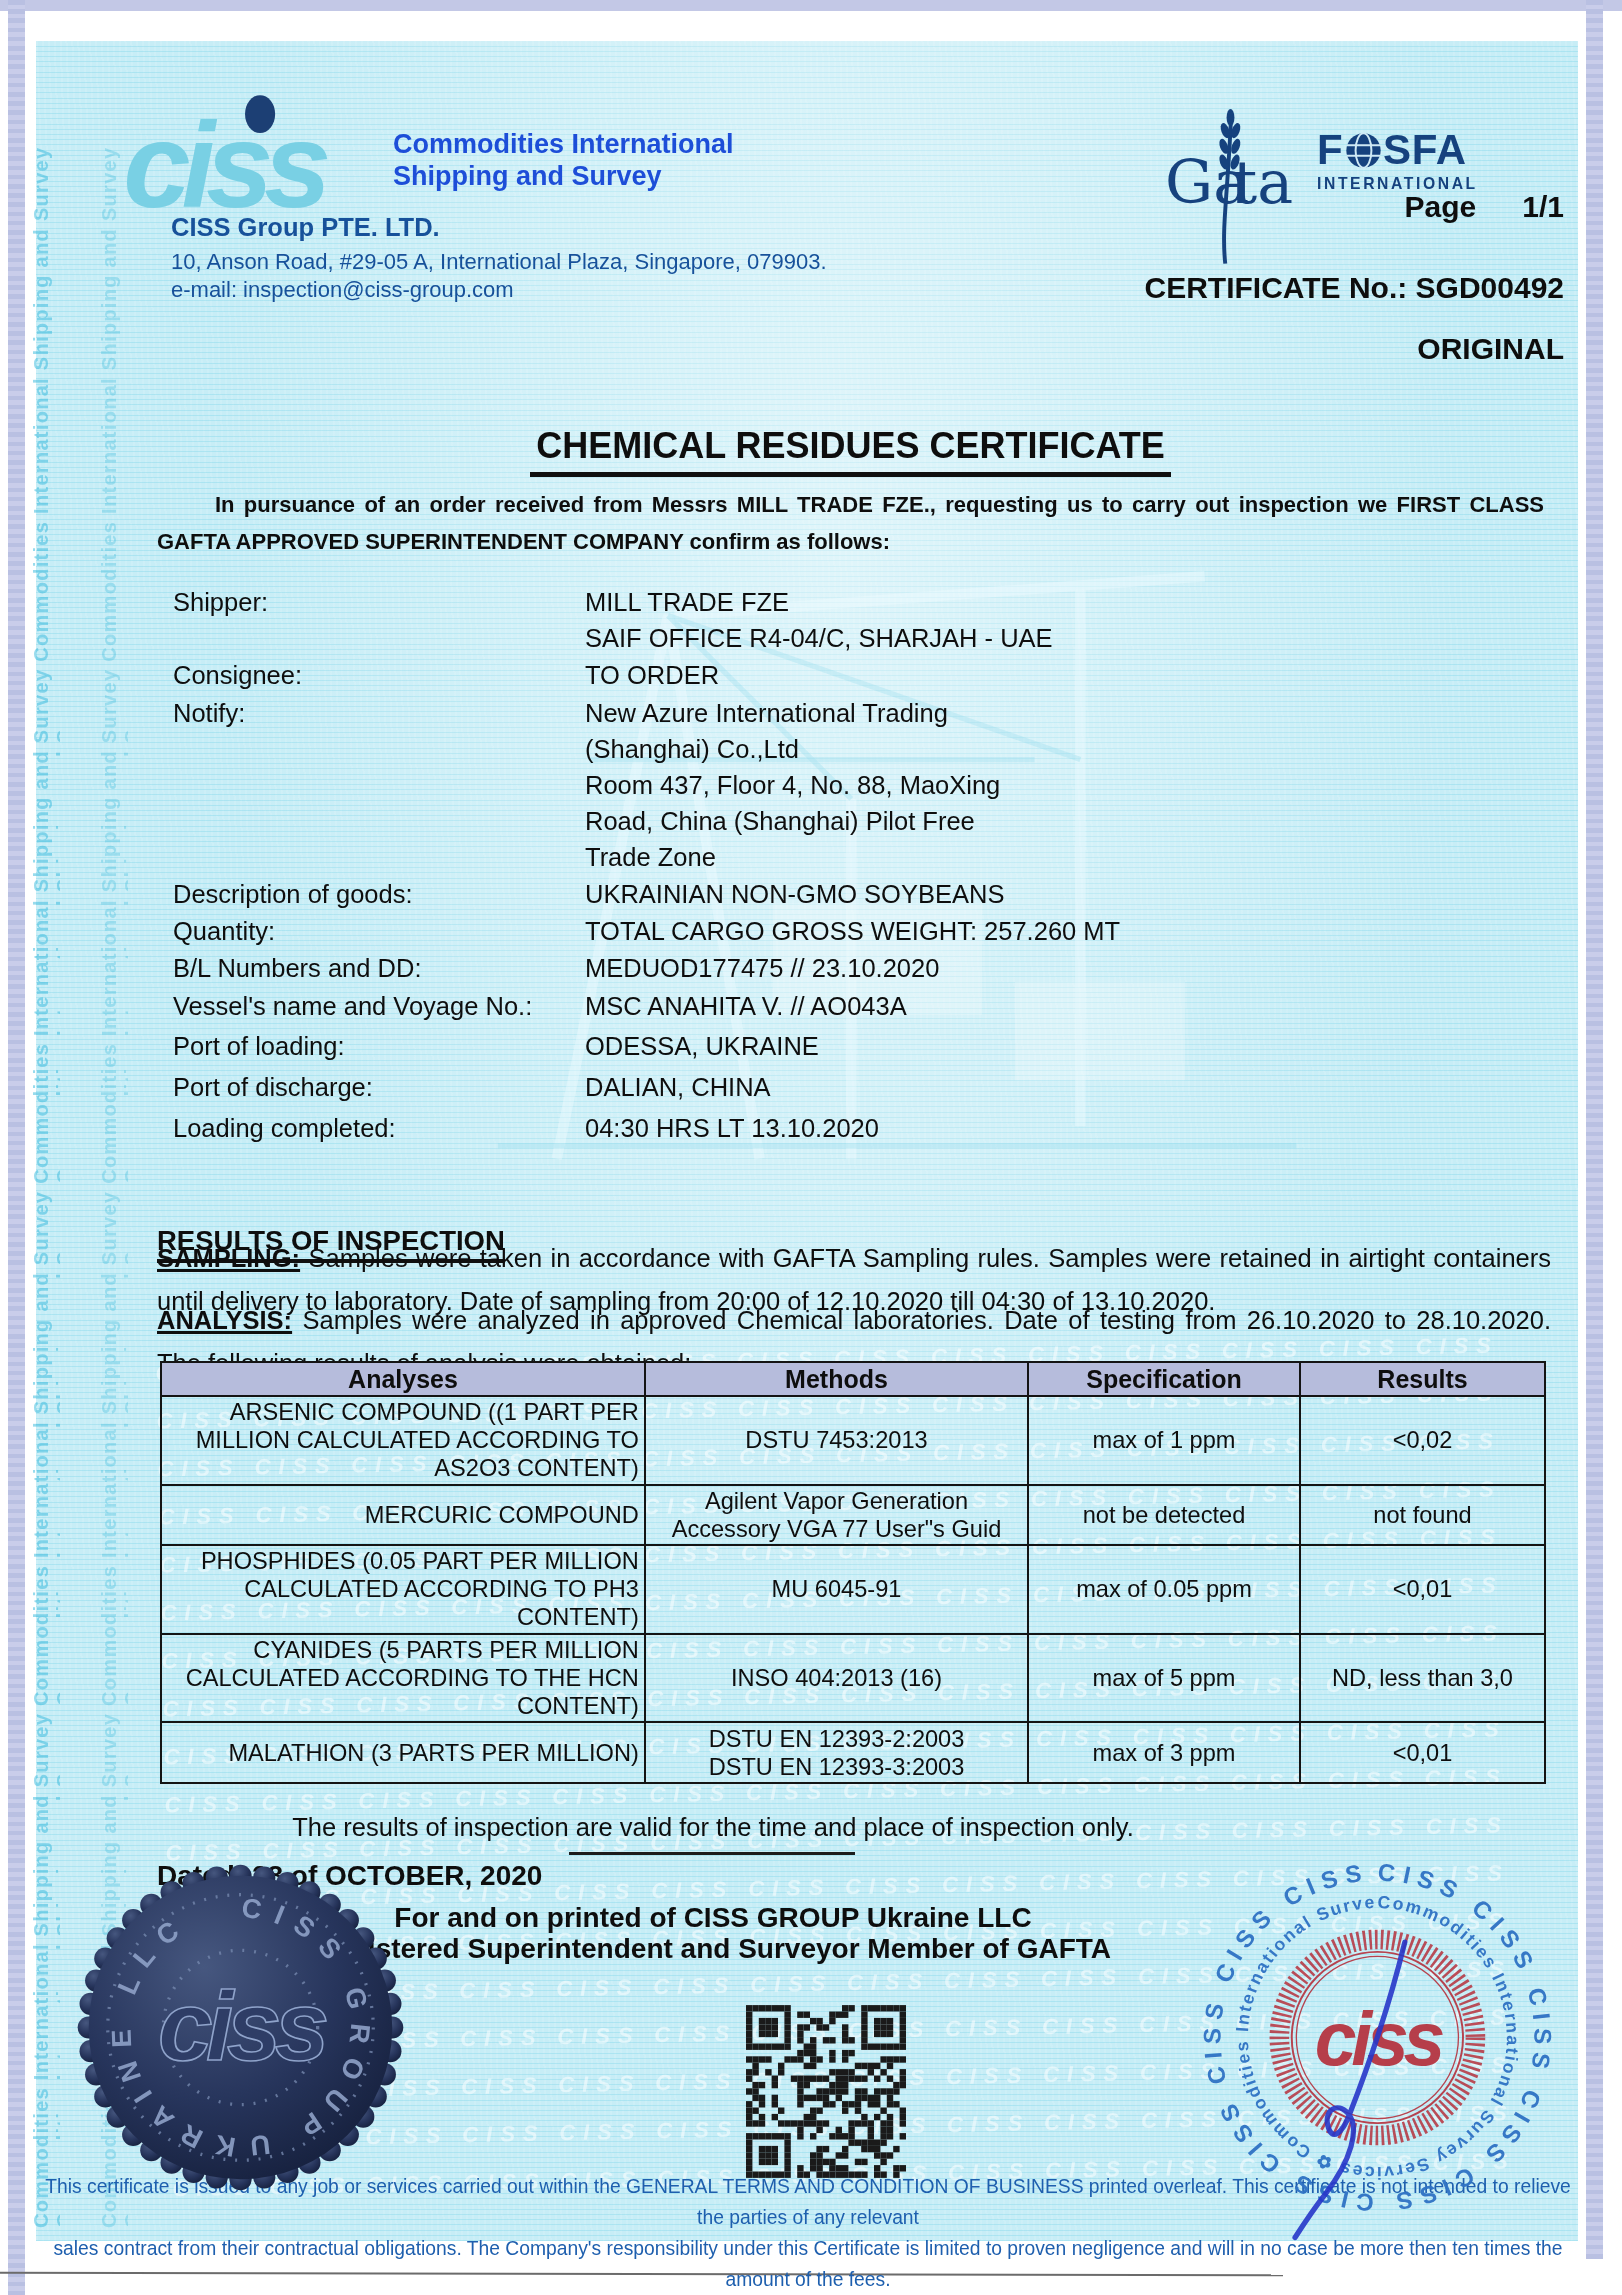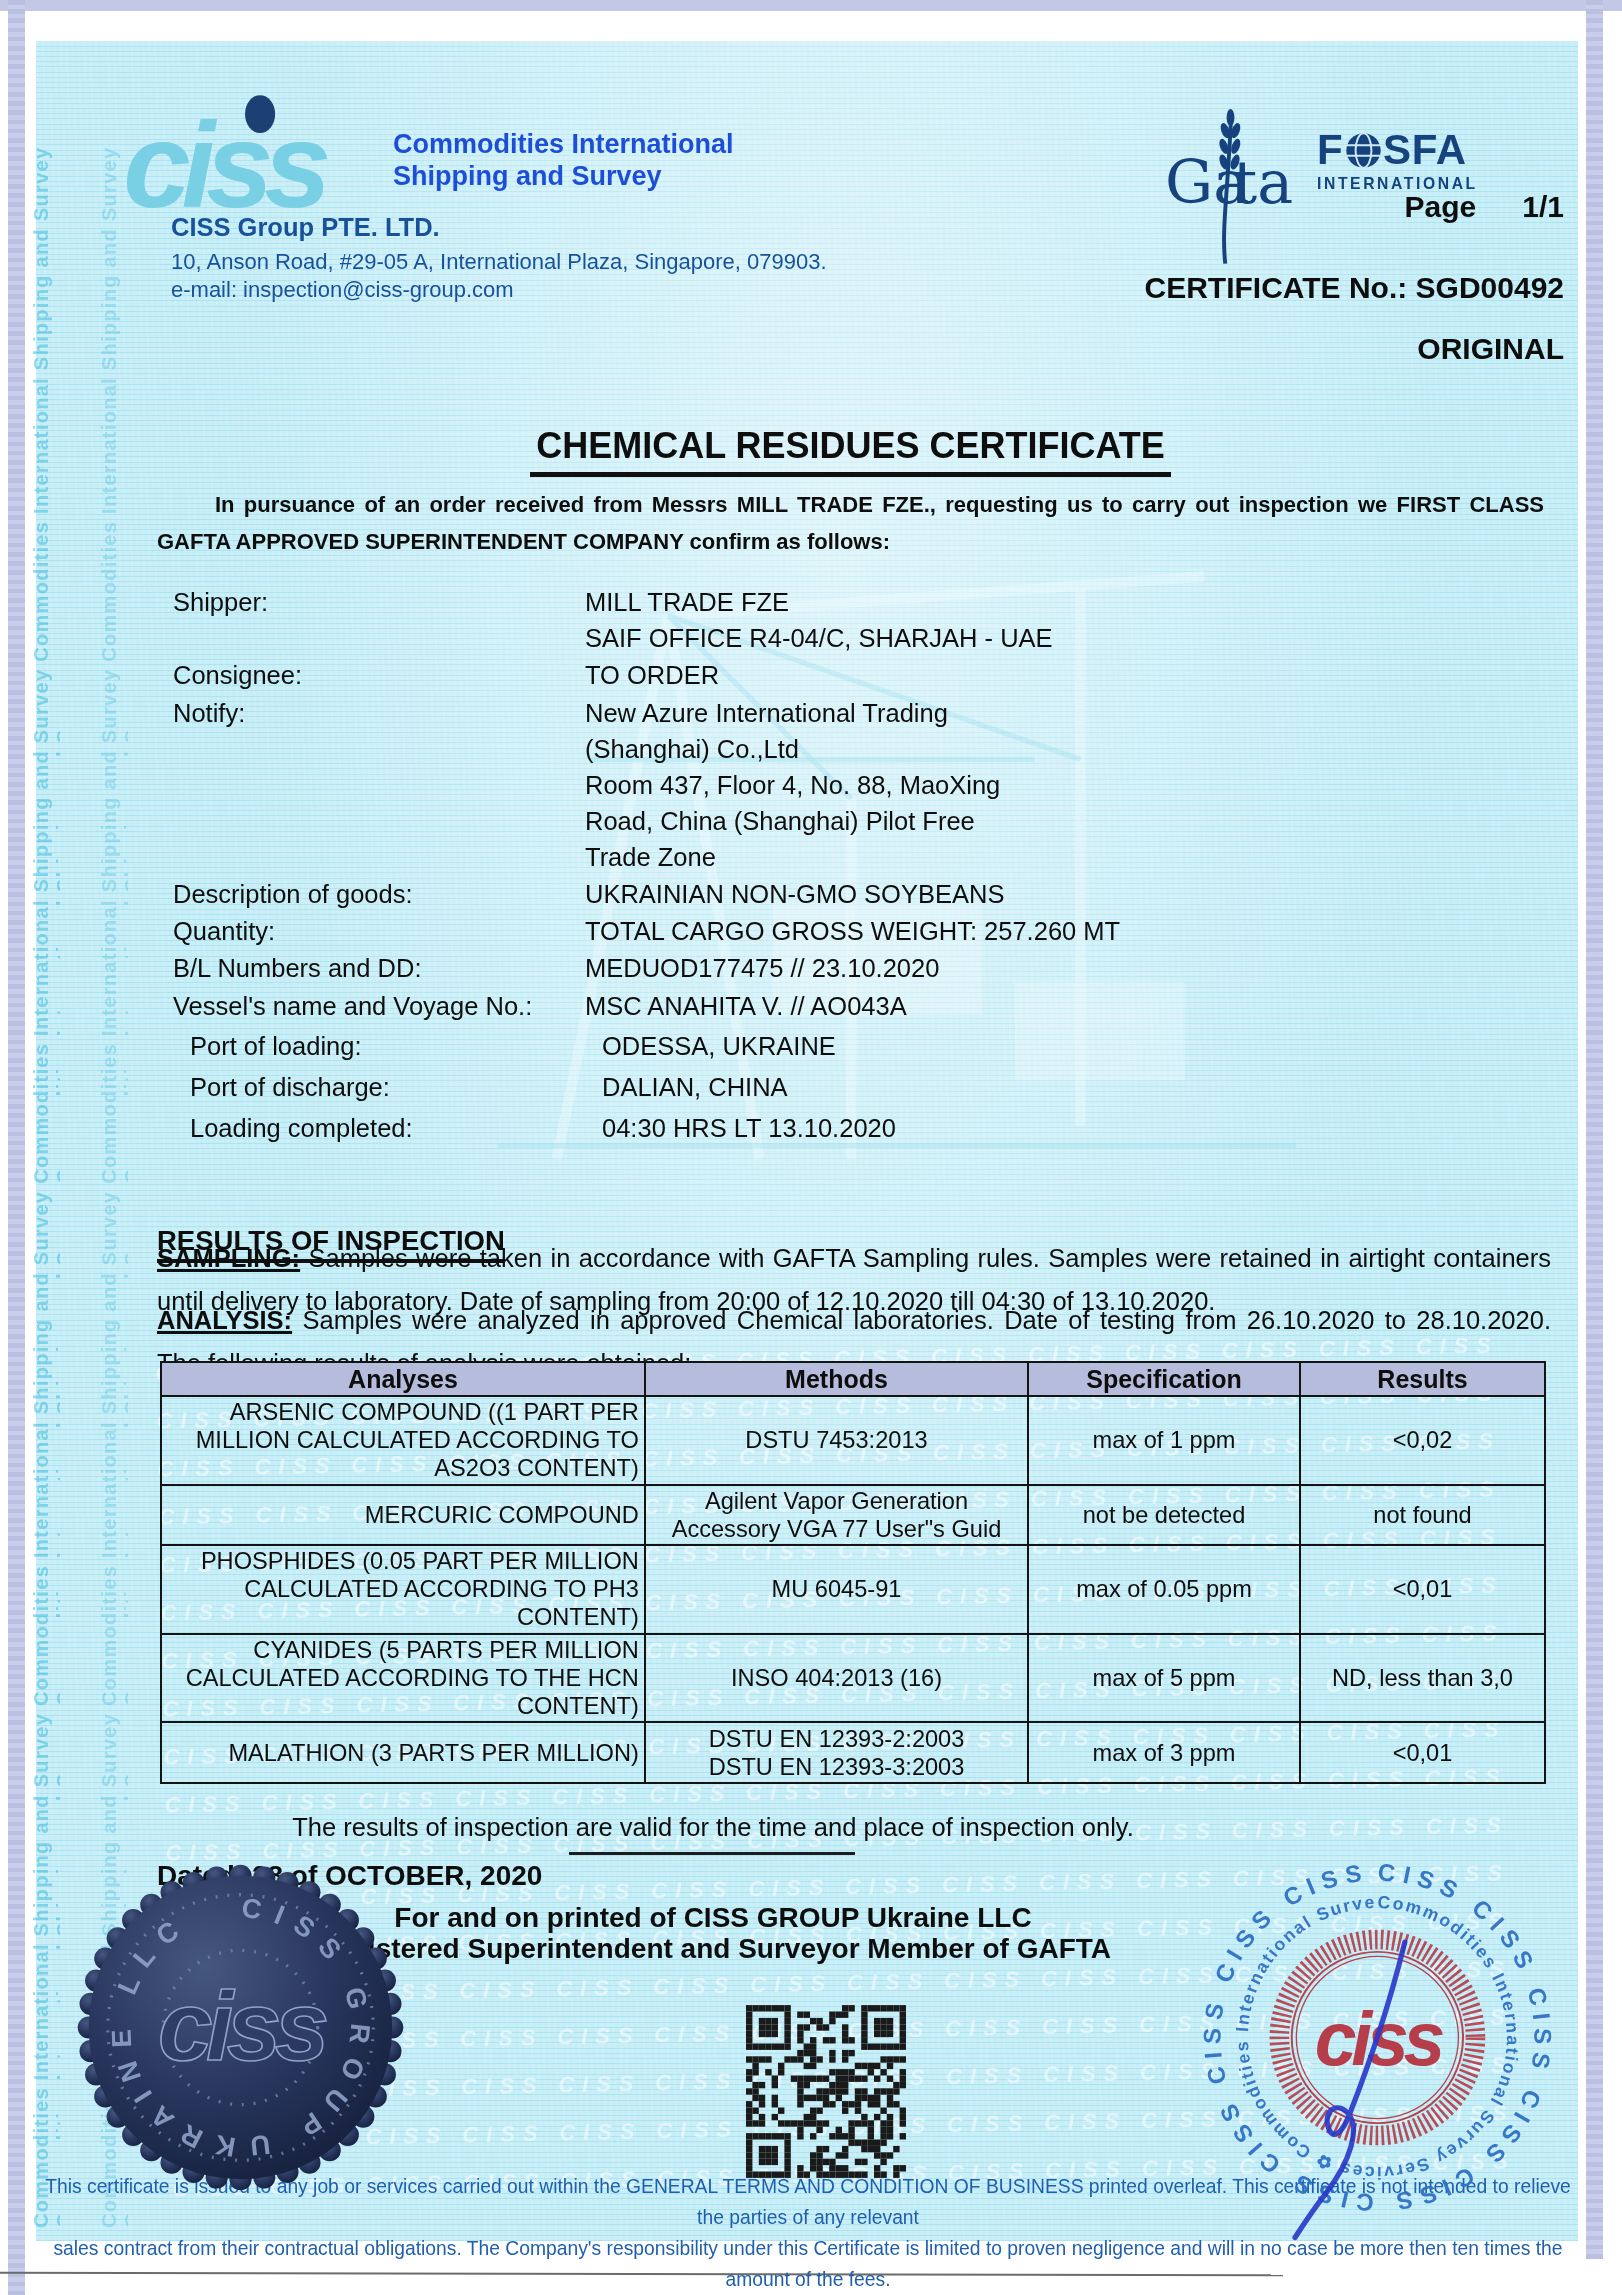--- a/index.html
+++ b/index.html
@@ -40,21 +40,21 @@
   .pagerow .pl{margin-right:46px;}
   .certno{left:1067px;top:271px;width:497px;text-align:right;font-size:30px;font-weight:bold;z-index:2;}
   .original{left:1067px;top:332px;width:497px;text-align:right;font-size:30px;font-weight:bold;z-index:2;}
   
   .title{left:157px;top:425px;width:1387px;text-align:center;z-index:2;}
   .title span{display:inline-block;font-size:36px;font-weight:bold;border-bottom:5.9px solid #101010;padding:0 6.5px 5.2px;}
   .intro{left:157px;top:486px;width:1387px;font-size:22px;font-weight:bold;line-height:37px;
     text-align:justify;text-indent:58px;z-index:2;}
   .fields{left:173px;top:584px;width:1374px;font-size:25.5px;line-height:36px;z-index:2;}
   .frow{display:flex;margin-bottom:1.3px;}
-  .frow.gap{margin-top:4.6px;margin-left:17px;}
+  .frow.gap{margin-top:4.6px;}
   .flabel{width:412px;flex:none;}
   .fval{flex:1;white-space:pre-line;}
   .rheading{left:157px;top:1225px;width:1387px;text-align:left;z-index:2;}
   .rheading span{display:inline-block;font-size:27.5px;font-weight:bold;border-bottom:4.6px solid #101010;padding-bottom:2px;}
   .para{left:157px;width:1394px;font-size:25.5px;line-height:43px;text-align:justify;z-index:2;}
   .p1{top:1237px;} .p2{top:1299px;}
   .ulbl{font-weight:bold;text-decoration:underline;text-decoration-thickness:3.3px;}
   
   .rtable{left:160px;top:1361px;width:1384px;z-index:2;}
   table{border-collapse:collapse;width:1384px;table-layout:fixed;}

